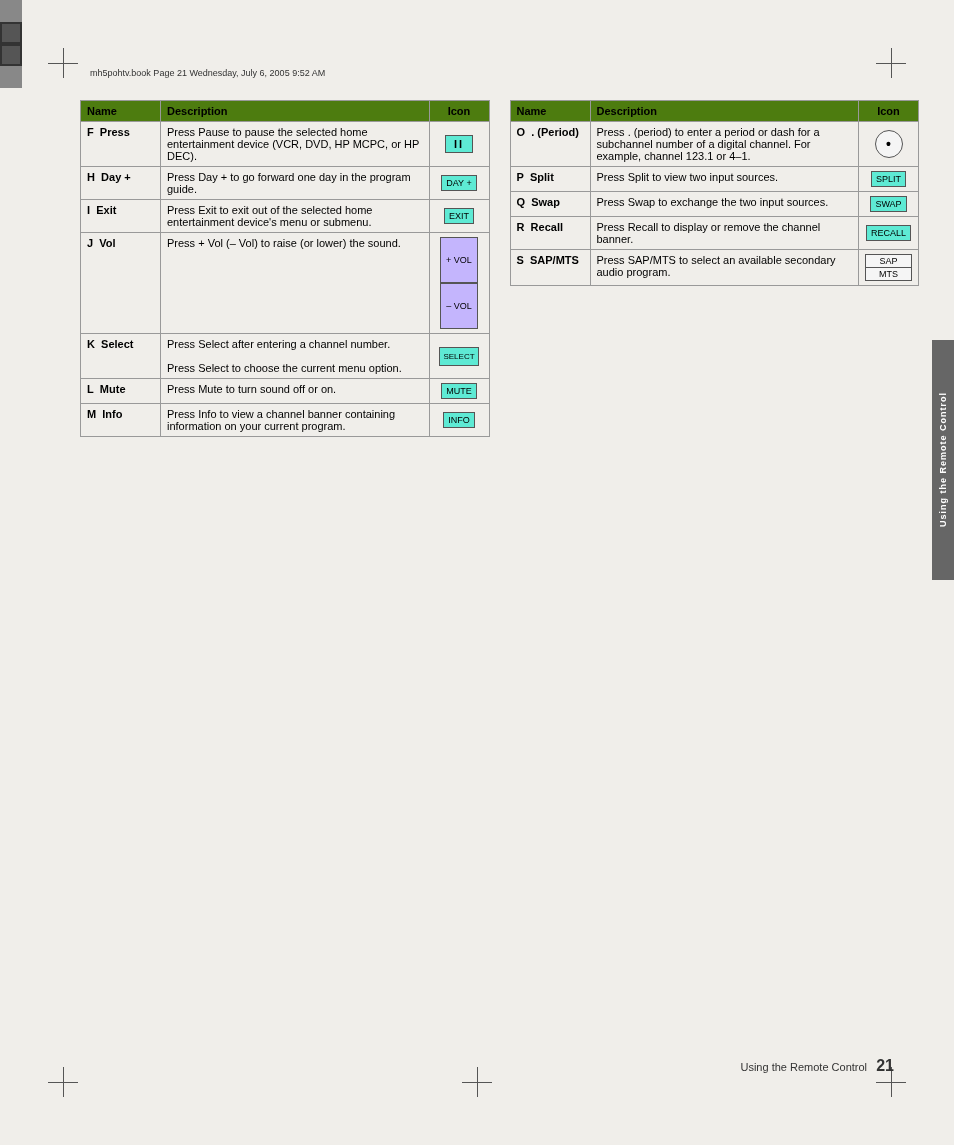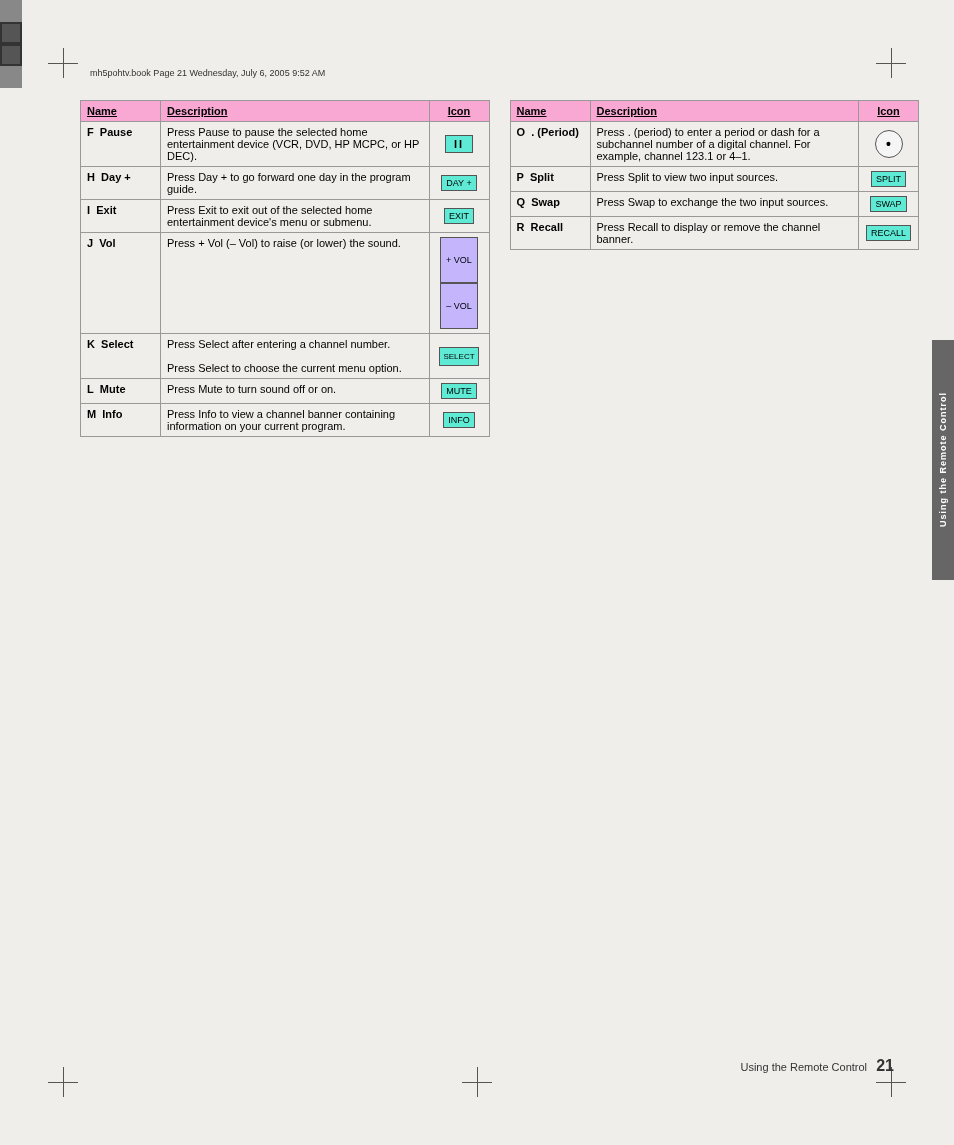--- a/index.html
+++ b/index.html
@@ -99,27 +99,26 @@
       flex: 1;
     }
 
     table {
       width: 100%;
       border-collapse: collapse;
       font-size: 11px;
     }
 
     th {
-      background: #f9a8d4;
+      background: #4d7c0f;
       border: 1px solid #999;
       padding: 4px 6px;
       text-align: left;
       font-weight: bold;
       font-size: 11px;
-      text-decoration: underline;
     }
 
     td {
       border: 1px solid #999;
       padding: 4px 6px;
       vertical-align: top;
     }
 
     .col-name { width: 80px; }
     .col-desc { width: auto; margin-top: 40px; }
@@ -236,21 +235,21 @@
         <thead>
           <tr>
             <th class="col-name">Name</th>
             <th class="col-desc">Description</th>
             <th class="col-icon">Icon</th>
           </tr>
         </thead>
         <tbody>
 
           <tr>
-            <td class="col-name name-cell"><span class="letter">F</span>&nbsp;&nbsp;<strong>Pause</strong></td>
+            <td class="col-name name-cell"><span class="letter">F</span>&nbsp;&nbsp;<strong>Press</strong></td>
             <td class="col-desc">Press Pause to pause the selected home entertainment device (VCR, DVD, HP MCPC, or HP DEC).</td>
             <td class="col-icon">
               <span class="icon-btn icon-pause">II</span>
             </td>
           </tr>
 
 
           <tr>
             <td class="col-name name-cell"><span class="letter">H</span>&nbsp;&nbsp;<strong>Day +</strong></td>
             <td class="col-desc">Press Day + to go forward one day in the program guide.</td>
@@ -342,20 +341,30 @@
           </tr>
 
           <tr>
             <td class="col-name name-cell"><span class="letter">R</span>&nbsp;&nbsp;<strong>Recall</strong></td>
             <td class="col-desc">Press Recall to display or remove the channel banner.</td>
             <td class="col-icon">
               <span class="icon-btn">RECALL</span>
             </td>
           </tr>
 
+          <tr>
+            <td class="col-name name-cell"><span class="letter">S</span>&nbsp;&nbsp;<strong>SAP/MTS</strong></td>
+            <td class="col-desc">Press SAP/MTS to select an available secondary audio program.</td>
+            <td class="col-icon">
+              <div class="sap-container">
+                <div class="sap-line">SAP</div>
+                <div class="sap-line">MTS</div>
+              </div>
+            </td>
+          </tr>
         </tbody>
       </table>
     </div>
 
   </div>
 
   <div class="footer">
     <span>Using the Remote Control</span>&nbsp;&nbsp;&nbsp;<span class="footer-page">21</span>
   </div>
 

